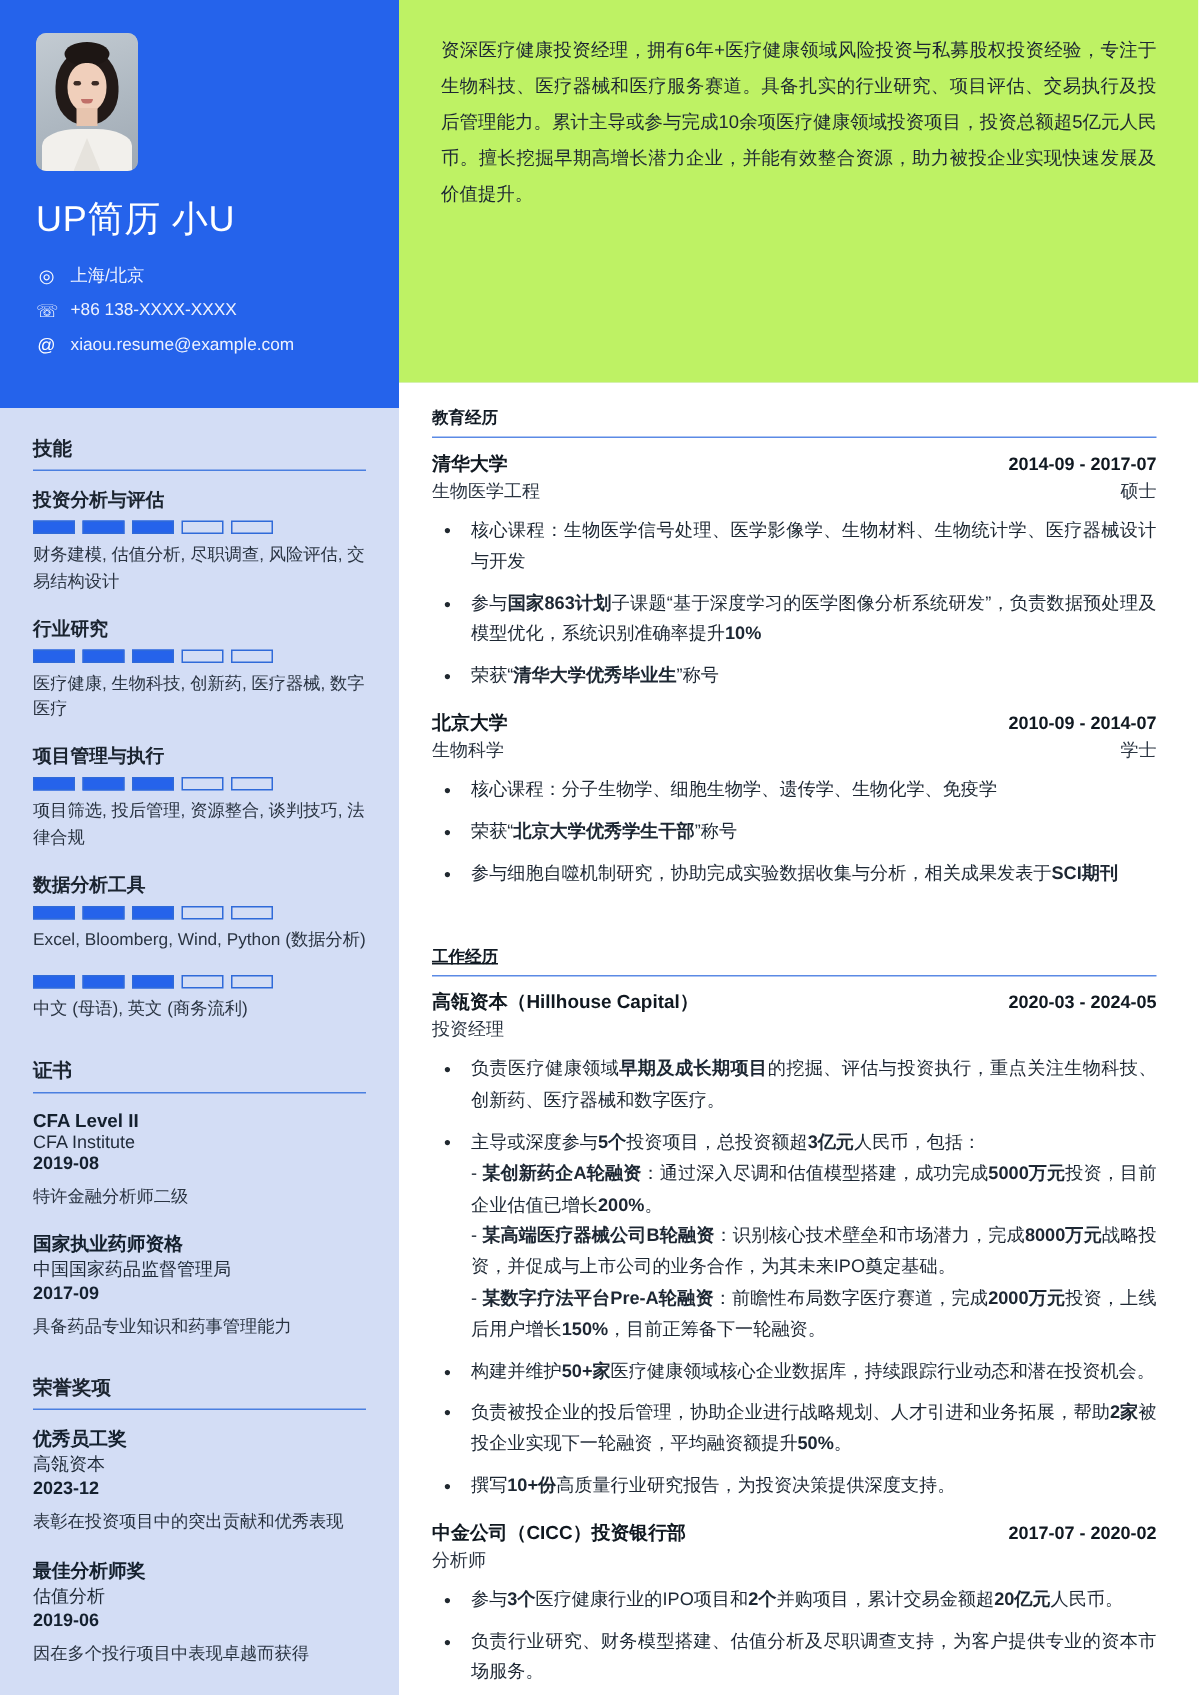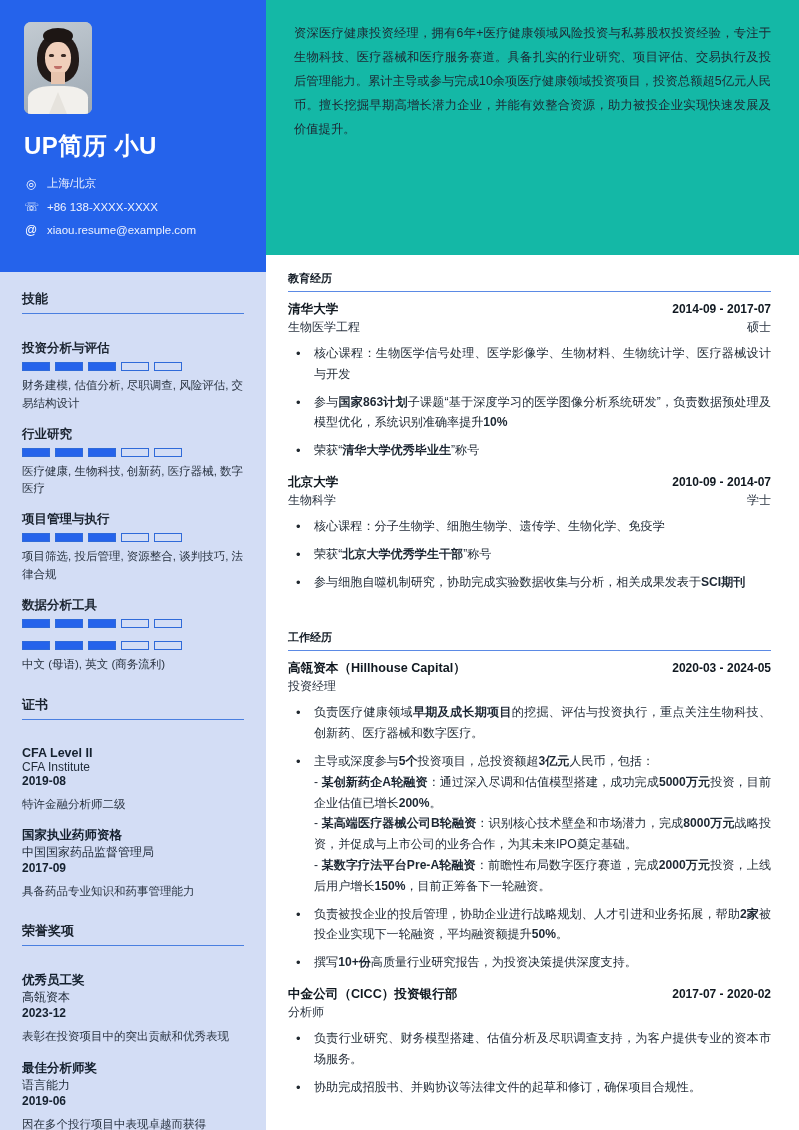--- a/index.html
+++ b/index.html
@@ -100,21 +100,21 @@
   .photo .collar {
     position: absolute; left: 25px; bottom: 0;
     width: 18px; height: 22px;
     background: #e6e3dd;
     transform: rotate(0deg);
     clip-path: polygon(50% 0, 100% 100%, 0 100%);
   }
   .name {
     color: #ffffff;
     font-size: 24px;
-    font-weight: bold;
+    font-weight: normal;
     letter-spacing: .5px;
     margin-bottom: 14px;
   }
   .contact-row {
     display: flex;
     align-items: center;
     gap: 9px;
     color: #eef2ff;
     font-size: 11.5px;
     margin-bottom: 9px;
@@ -127,21 +127,21 @@
     flex: 0 0 14px;
   }
 
   .sidebar-body { padding: 18px 22px 30px 22px; }
   .side-sec-title {
     font-size: 13px;
     font-weight: bold;
     color: #1b2430;
     padding-bottom: 5px;
     border-bottom: 1.5px solid #4a7fe0;
-    margin-bottom: 26px;
+    margin-bottom: 11px;
   }
   .side-sec-title.spaced { margin-top: 22px; }
 
   .skill { margin-bottom: 13px; }
   .skill-name {
     font-size: 12.5px;
     font-weight: bold;
     color: #1b2430;
     margin-bottom: 5px;
   }
@@ -165,38 +165,38 @@
   .cert-desc { font-size: 11.5px; color: #2a3442; margin-top: 7px; line-height: 1.6; }
 
   
   .main {
     position: absolute;
     top: 0; left: 266px;
     width: 533px;
     z-index: 3;
   }
   .summary {
-    background: #14b8a6;
+    background: #bef264;
     padding: 22px 28px 26px 28px;
     font-size: 12.3px;
     line-height: 1.95;
     color: #1d2733;
     text-align: justify;
     min-height: 255px;
   }
   .main-body { padding: 16px 28px 24px 22px; }
   .main-sec-title {
     font-size: 11px;
     font-weight: bold;
     color: #111a24;
     padding-bottom: 5px;
     border-bottom: 1.4px solid #5b8ae5;
     margin-bottom: 9px;
   }
-  .main-sec-title.gap { margin-top: 38px; }
+  .main-sec-title.gap { margin-top: 38px; text-decoration: underline; }
 
   .entry { margin-bottom: 13px; }
   .entry-top {
     display: flex;
     justify-content: space-between;
     align-items: baseline;
   }
   .entry-org  { font-size: 12.6px; font-weight: bold; color: #101820; }
   .entry-date { font-size: 12px; font-weight: bold; color: #101820; white-space: nowrap; }
   .entry-sub  {
@@ -304,20 +304,21 @@
           </div>
           <div class="skill">
             <div class="skill-name">数据分析工具</div>
             <div class="skill-bars">
               <span class="seg on"></span>
               <span class="seg on"></span>
               <span class="seg on"></span>
               <span class="seg"></span>
               <span class="seg"></span>
             </div>
+            <div class="skill-desc">Excel, Bloomberg, Wind, Python (数据分析)</div>
           </div>
           <div class="skill">
             <div class="skill-bars">
               <span class="seg on"></span>
               <span class="seg on"></span>
               <span class="seg on"></span>
               <span class="seg"></span>
               <span class="seg"></span>
             </div>
             <div class="skill-desc">中文 (母语), 英文 (商务流利)</div>
@@ -343,21 +344,21 @@
       <div class="side-sec-title spaced">荣誉奖项</div>
       <div id="awards-list">
           <div class="cert">
             <div class="cert-name">优秀员工奖</div>
             <div class="cert-org">高瓴资本</div>
             <div class="cert-date">2023-12</div>
             <div class="cert-desc">表彰在投资项目中的突出贡献和优秀表现</div>
           </div>
           <div class="cert">
             <div class="cert-name">最佳分析师奖</div>
-            <div class="cert-org">语言能力</div>
+            <div class="cert-org">估值分析</div>
             <div class="cert-date">2019-06</div>
             <div class="cert-desc">因在多个投行项目中表现卓越而获得</div>
           </div>
         </div>
     </div>
   </aside>
 
   <main class="main">
     <section class="summary">
       <div>资深医疗健康投资经理，拥有6年+医疗健康领域风险投资与私募股权投资经验，专注于生物科技、医疗器械和医疗服务赛道。具备扎实的行业研究、项目评估、交易执行及投后管理能力。累计主导或参与完成10余项医疗健康领域投资项目，投资总额超5亿元人民币。擅长挖掘早期高增长潜力企业，并能有效整合资源，助力被投企业实现快速发展及价值提升。</div>
@@ -404,33 +405,35 @@
             <div class="entry-top">
               <span class="entry-org">高瓴资本（Hillhouse Capital）</span>
               <span class="entry-date">2020-03 - 2024-05</span>
             </div>
             <div class="entry-sub">
               <span>投资经理</span>
             </div>
             <ul class="bullets">
               <li>负责医疗健康领域<b>早期及成长期项目</b>的挖掘、评估与投资执行，重点关注生物科技、创新药、医疗器械和数字医疗。</li>
               <li>主导或深度参与<b>5个</b>投资项目，总投资额超<b>3亿元</b>人民币，包括：<br>- <b>某创新药企A轮融资</b>：通过深入尽调和估值模型搭建，成功完成<b>5000万元</b>投资，目前企业估值已增长<b>200%</b>。<br>- <b>某高端医疗器械公司B轮融资</b>：识别核心技术壁垒和市场潜力，完成<b>8000万元</b>战略投资，并促成与上市公司的业务合作，为其未来IPO奠定基础。<br>- <b>某数字疗法平台Pre-A轮融资</b>：前瞻性布局数字医疗赛道，完成<b>2000万元</b>投资，上线后用户增长<b>150%</b>，目前正筹备下一轮融资。</li>
+              <li>构建并维护<b>50+家</b>医疗健康领域核心企业数据库，持续跟踪行业动态和潜在投资机会。</li>
               <li>负责被投企业的投后管理，协助企业进行战略规划、人才引进和业务拓展，帮助<b>2家</b>被投企业实现下一轮融资，平均融资额提升<b>50%</b>。</li>
               <li>撰写<b>10+份</b>高质量行业研究报告，为投资决策提供深度支持。</li>
             </ul>
           </div>
           <div class="entry">
             <div class="entry-top">
               <span class="entry-org">中金公司（CICC）投资银行部</span>
               <span class="entry-date">2017-07 - 2020-02</span>
             </div>
             <div class="entry-sub">
               <span>分析师</span>
             </div>
             <ul class="bullets">
+              <li>参与<b>3个</b>医疗健康行业的IPO项目和<b>2个</b>并购项目，累计交易金额超<b>20亿元</b>人民币。</li>
               <li>负责行业研究、财务模型搭建、估值分析及尽职调查支持，为客户提供专业的资本市场服务。</li>
               <li>协助完成招股书、并购协议等法律文件的起草和修订，确保项目合规性。</li>
             </ul>
           </div>
         </div>
     </div>
   </main>
 
 </div>
 

